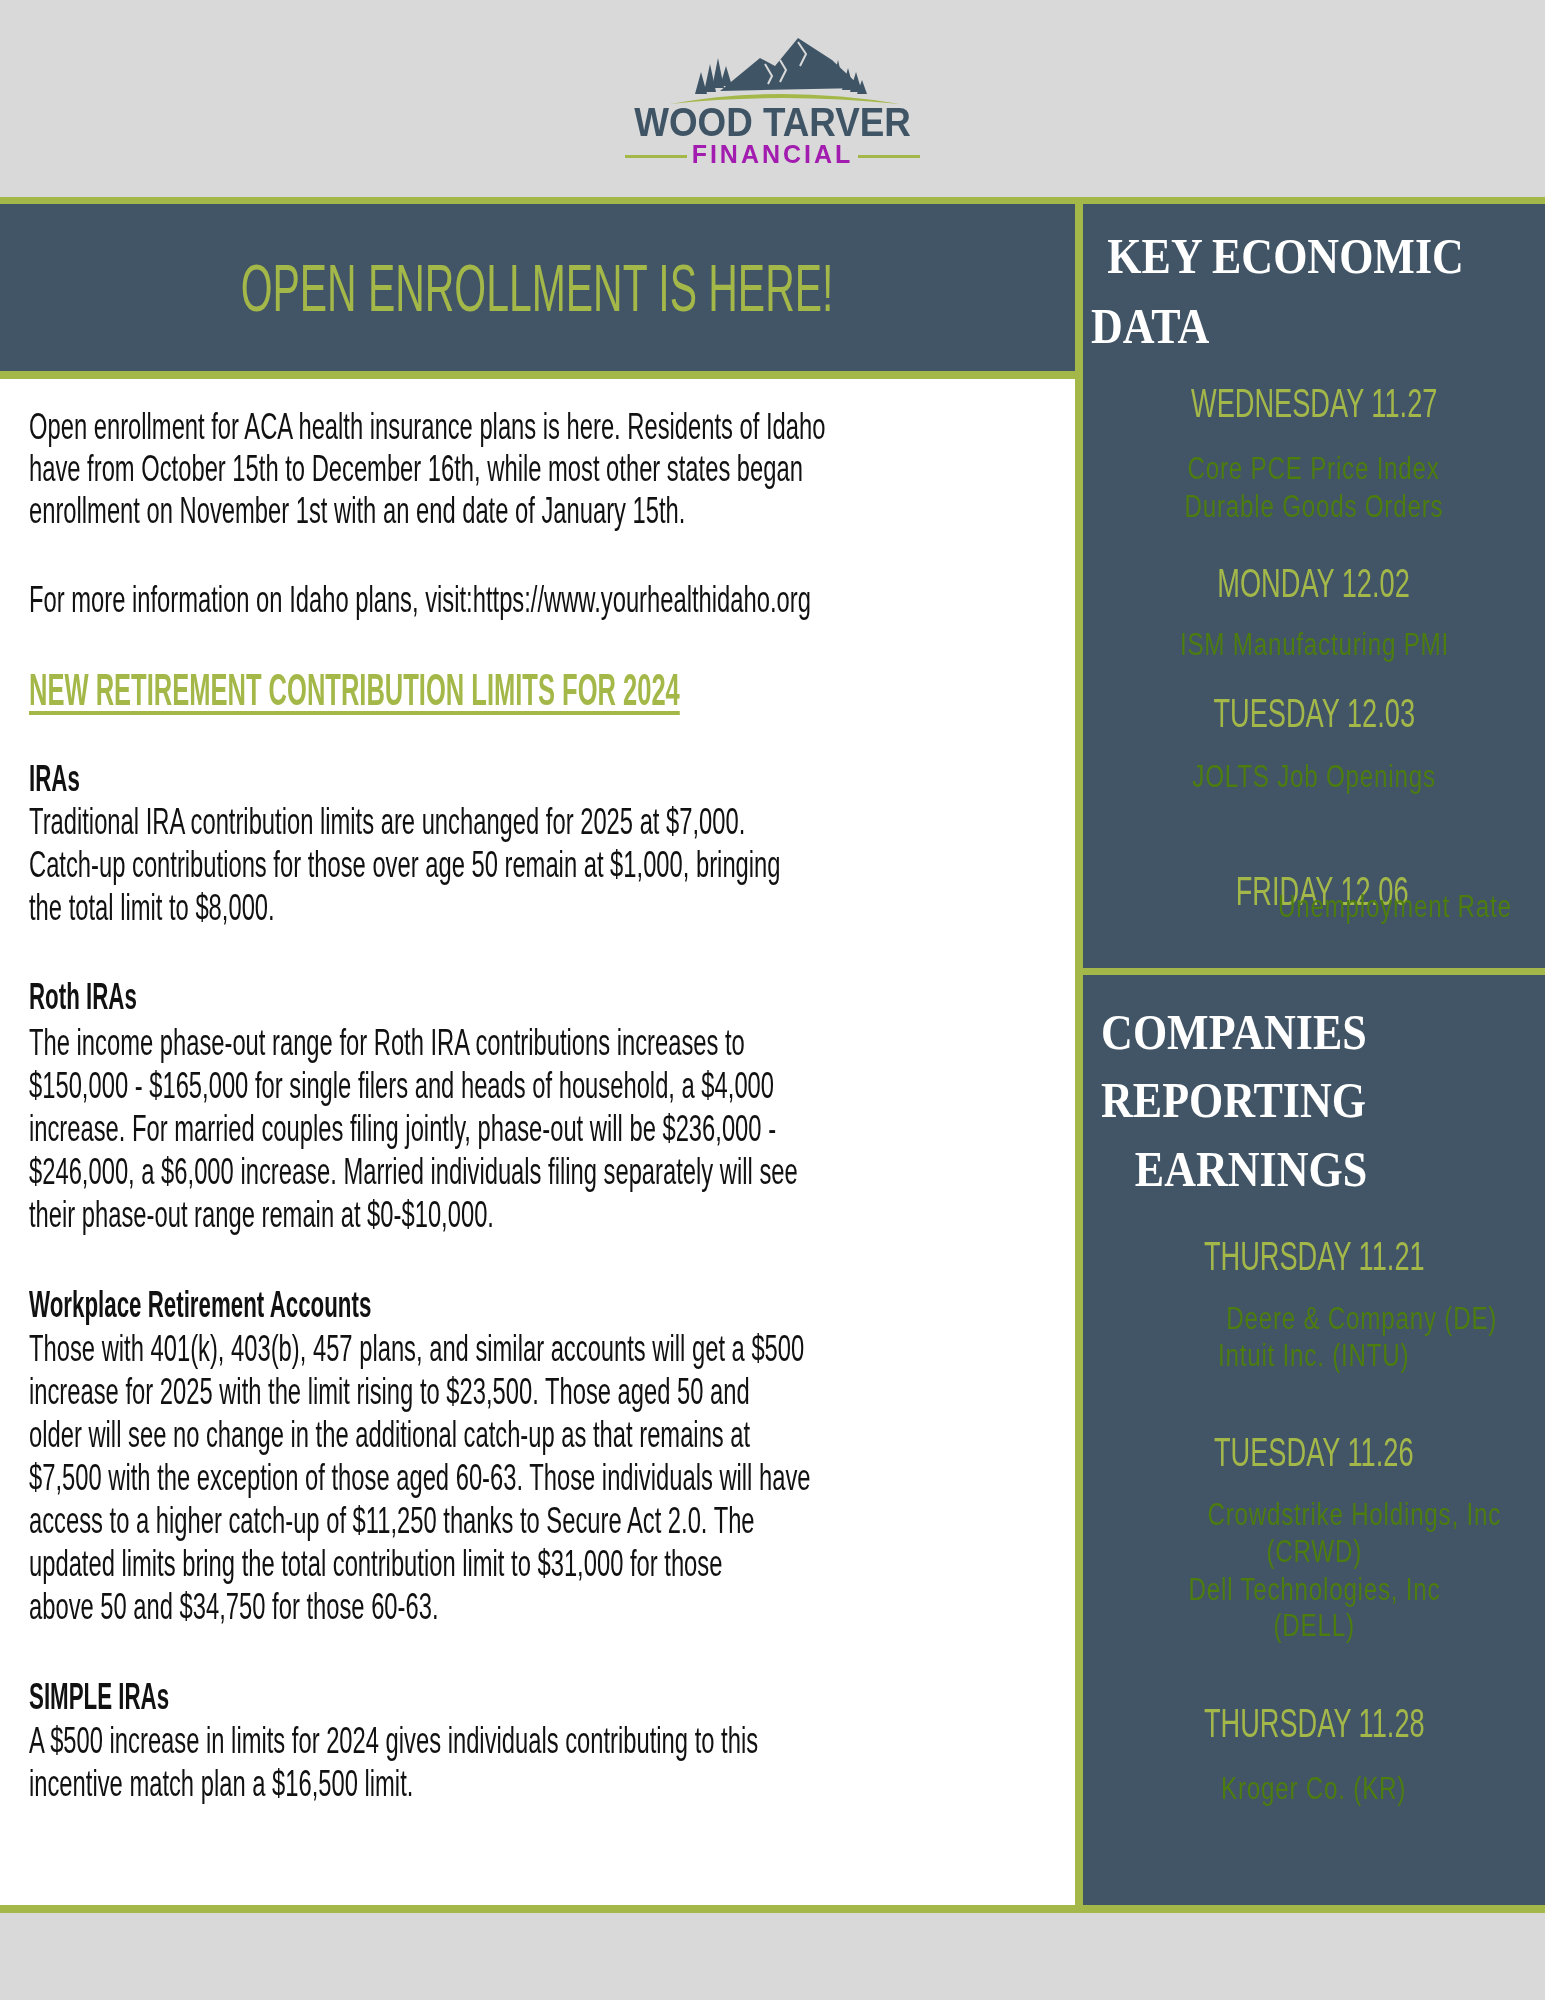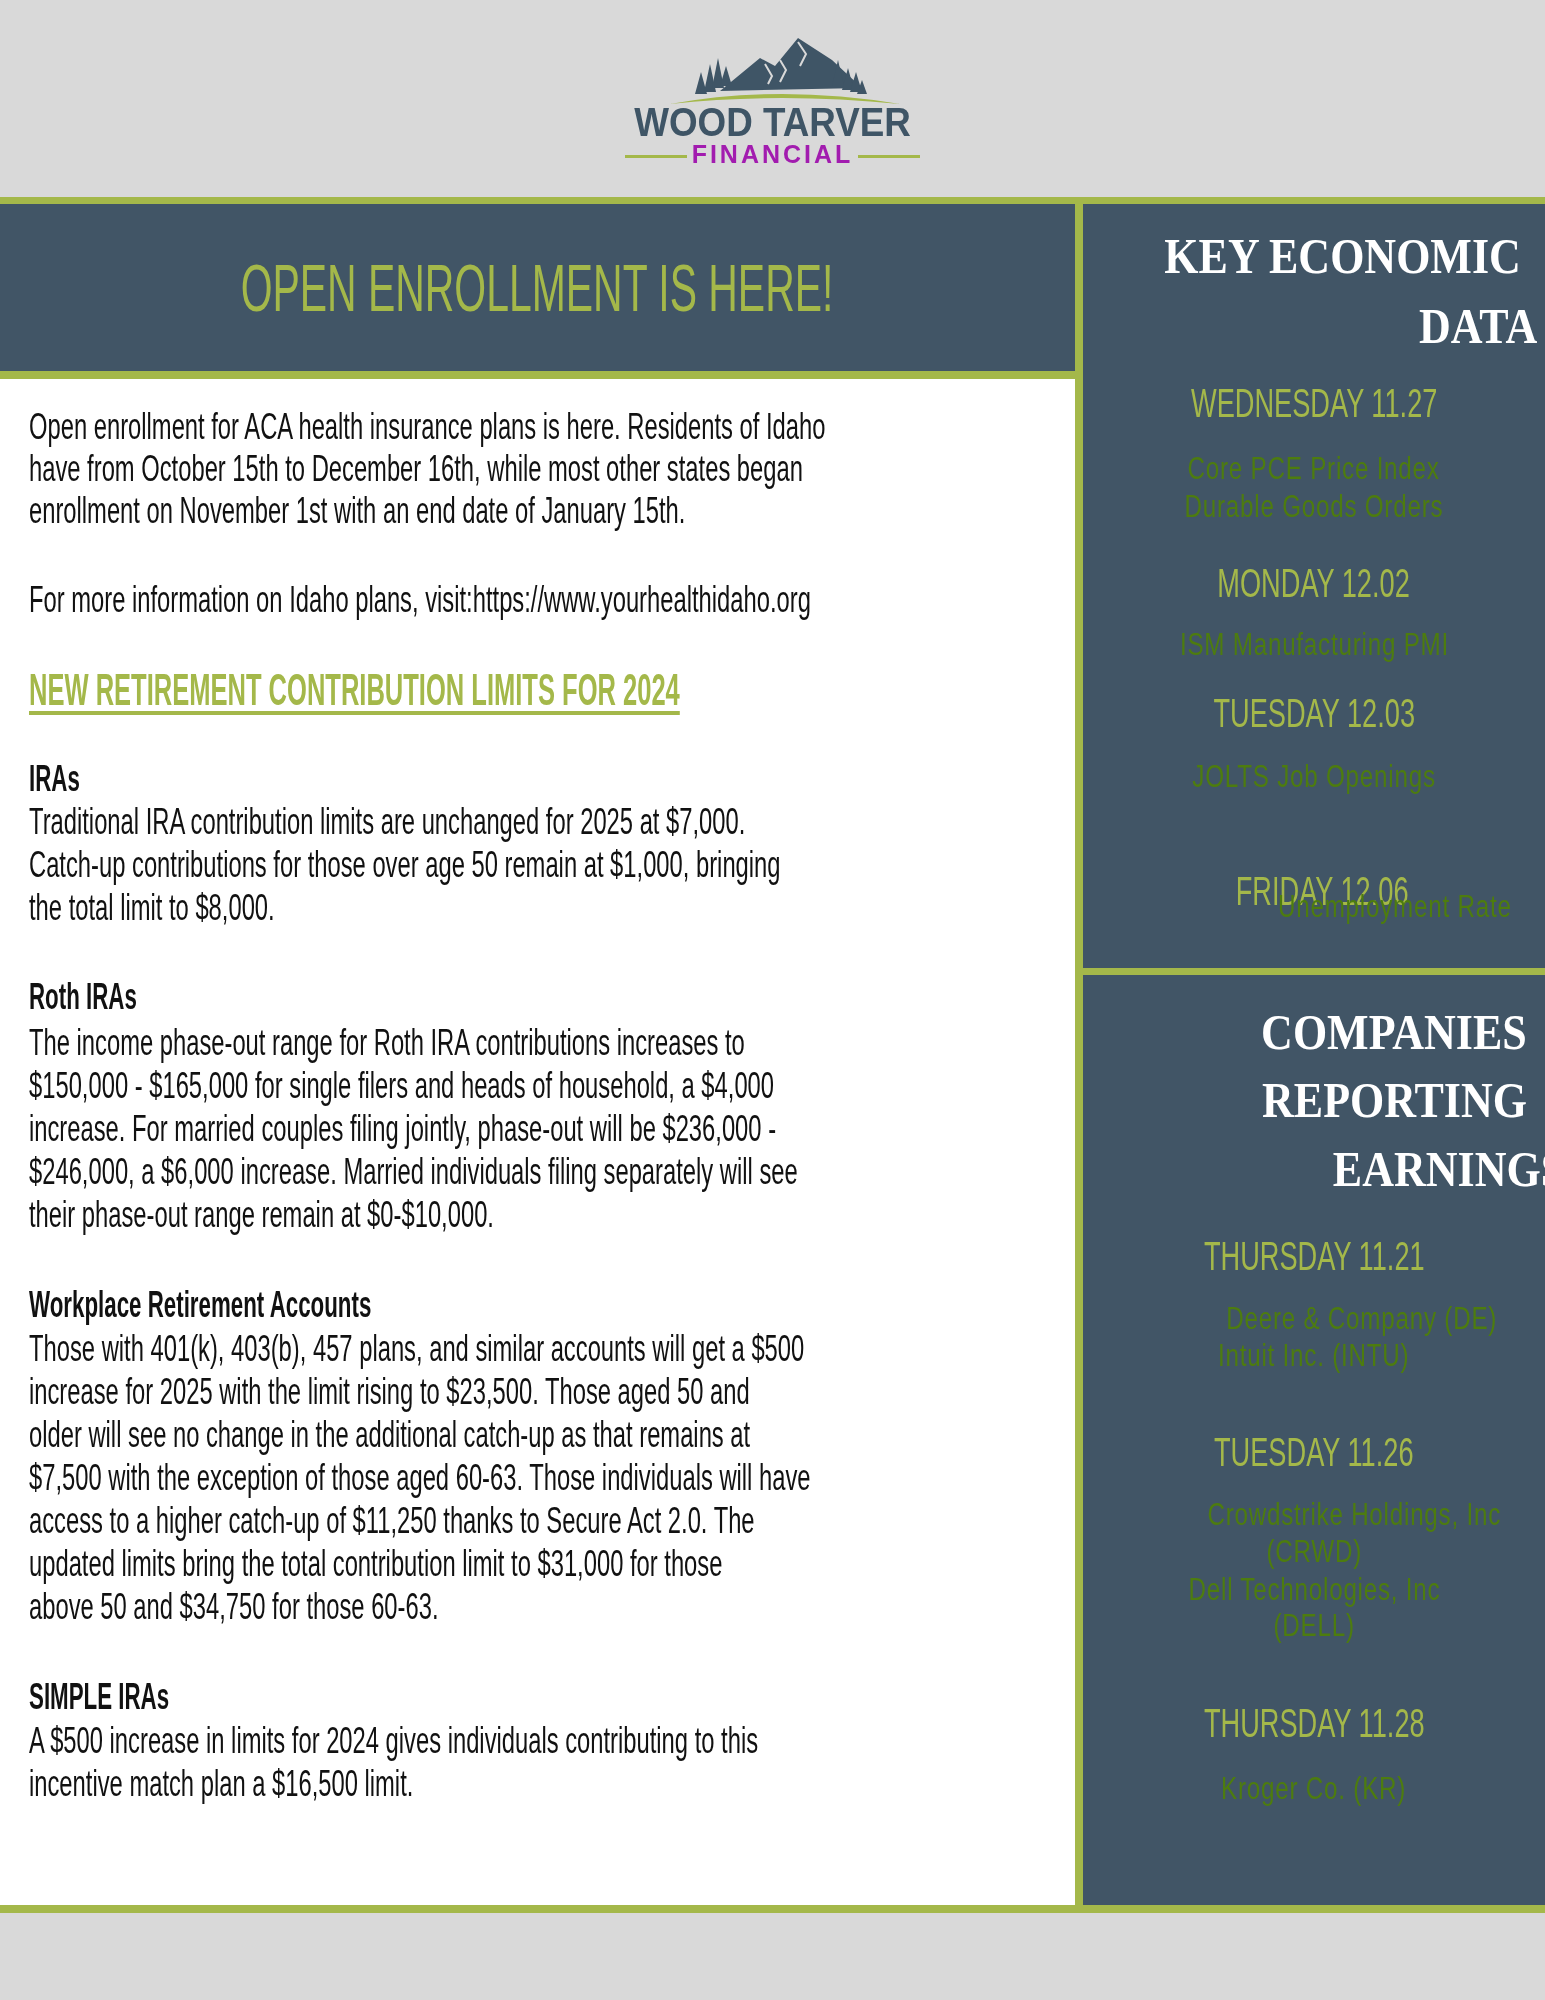--- a/index.html
+++ b/index.html
@@ -46,21 +46,21 @@
     transform:scaleX(0.62); transform-origin:left top;
   }
   #section-heading {
     position:absolute; left:29px; top:665px; color:#a4b84a; font-size:44px; font-weight:bold; line-height:50px;
     white-space:nowrap; transform:scaleX(0.58); transform-origin:left top;
     text-decoration:underline; text-decoration-thickness:4px; text-underline-offset:6px;
   }
 
   
   .rp-title {
-    position:absolute; left:1083px; width:462px; text-align:right; color:#ffffff;
+    position:absolute; left:1083px; width:462px; text-align:left; color:#ffffff;
     font-family:"Liberation Serif", serif; font-weight:bold; font-size:50px; line-height:56px;
   }
   .rp-title span { display:inline-block; transform:scaleX(0.88); transform-origin:center; white-space:nowrap; }
   .rp-date {
     position:absolute; left:1083px; width:462px; text-align:center; color:#a4b84a;
     font-size:40px; line-height:46px;
   }
   .rp-date span { display:inline-block; transform:scaleX(0.68); transform-origin:center; white-space:nowrap; }
   .rp-item {
     position:absolute; left:1083px; width:462px; text-align:center; color:#4d7c0f;

